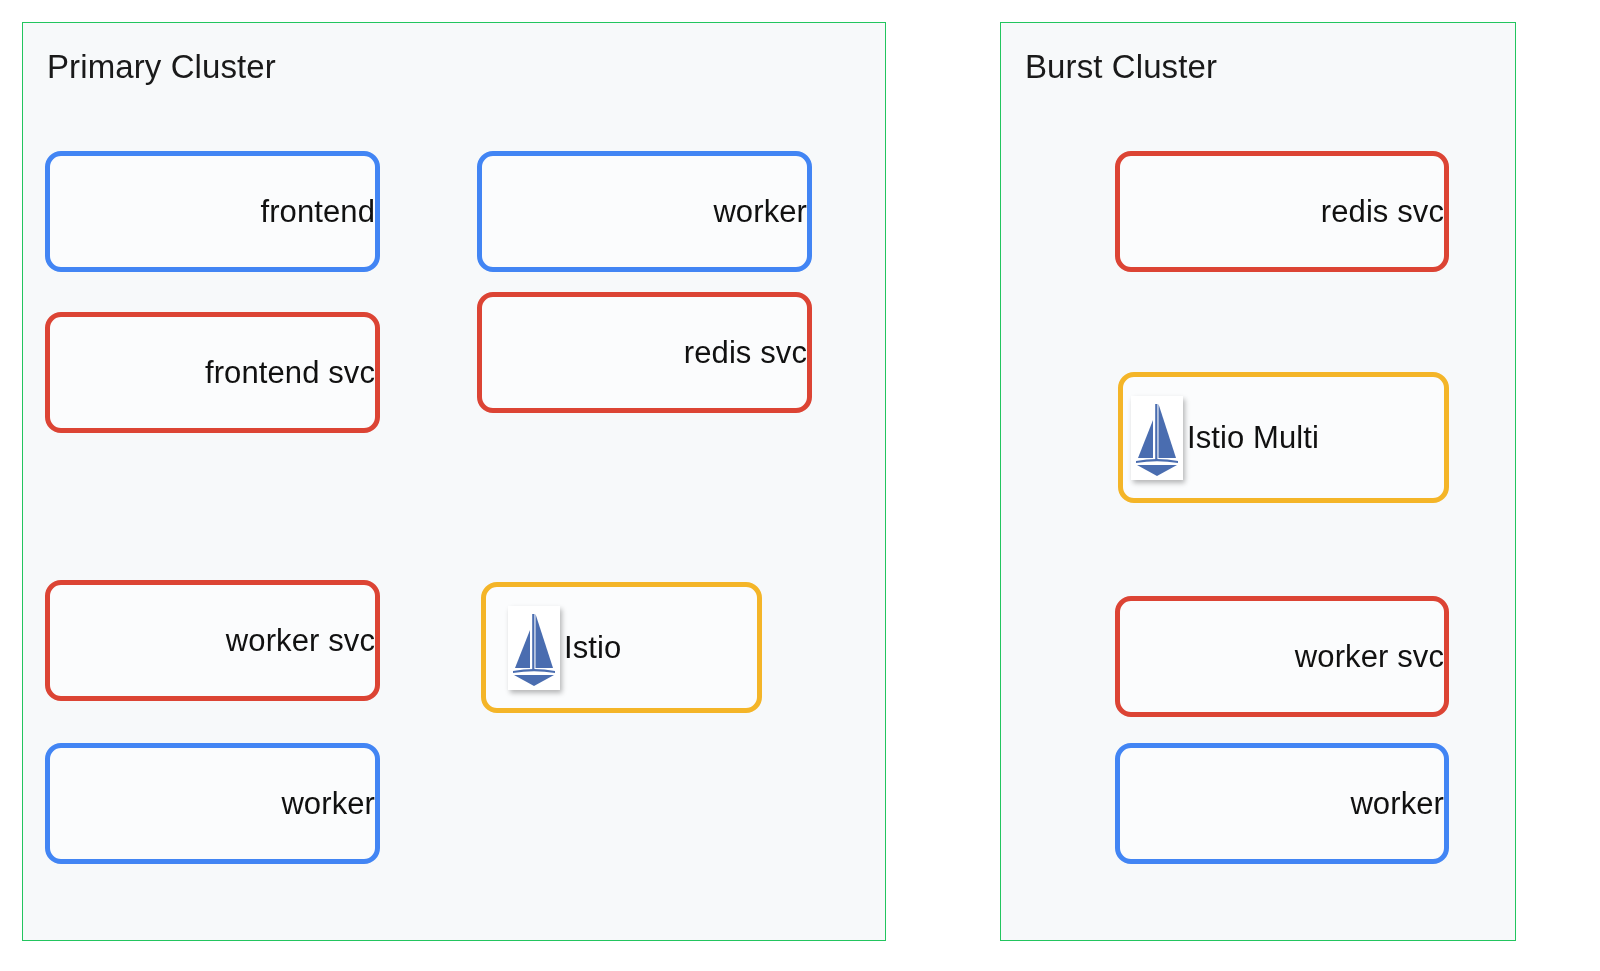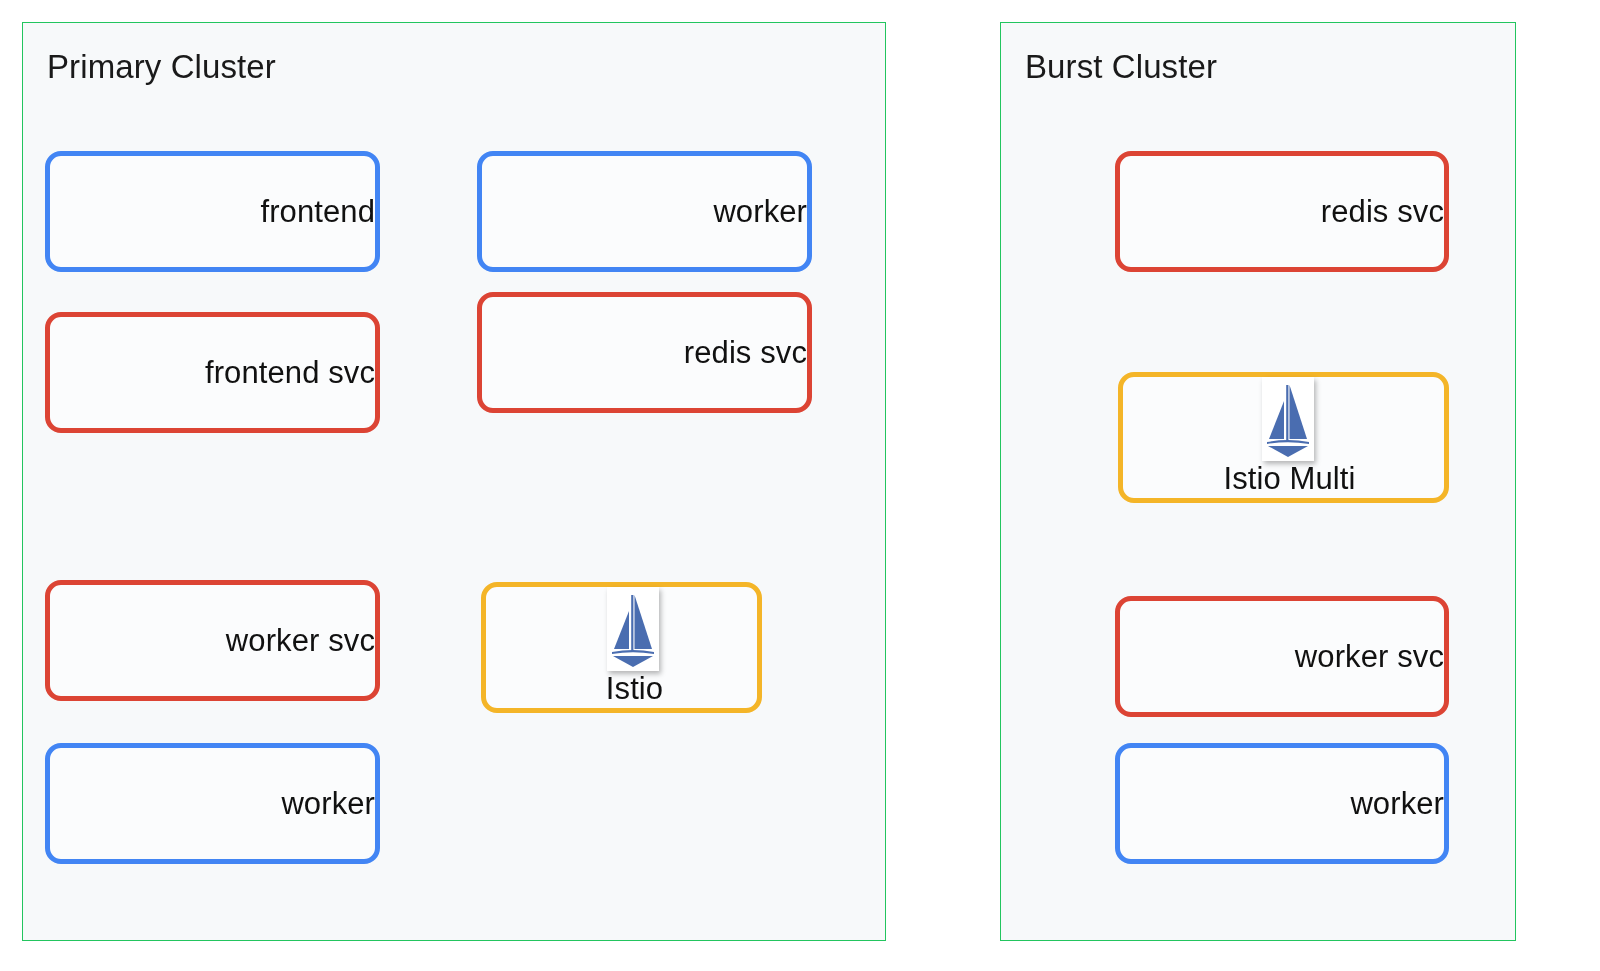--- a/index.html
+++ b/index.html
@@ -65,21 +65,21 @@
   }
   .node .label {
     font-size: 31px;
     line-height: 36px;
     color: #111111;
     white-space: nowrap;
     letter-spacing: 0.1px;
   }
   .node.blue   { border-color: #4285f4; }
   .node.red    { border-color: #dc4434; }
-  .node.yellow { border-color: #f4b528; flex-direction: column; }
+  .node.yellow { border-color: #f4b528; }
 
   
   .node.with-icon {
     justify-content: flex-start;
   }
   .node.with-icon .label {
     margin-left: 4px;
   }
 
   

